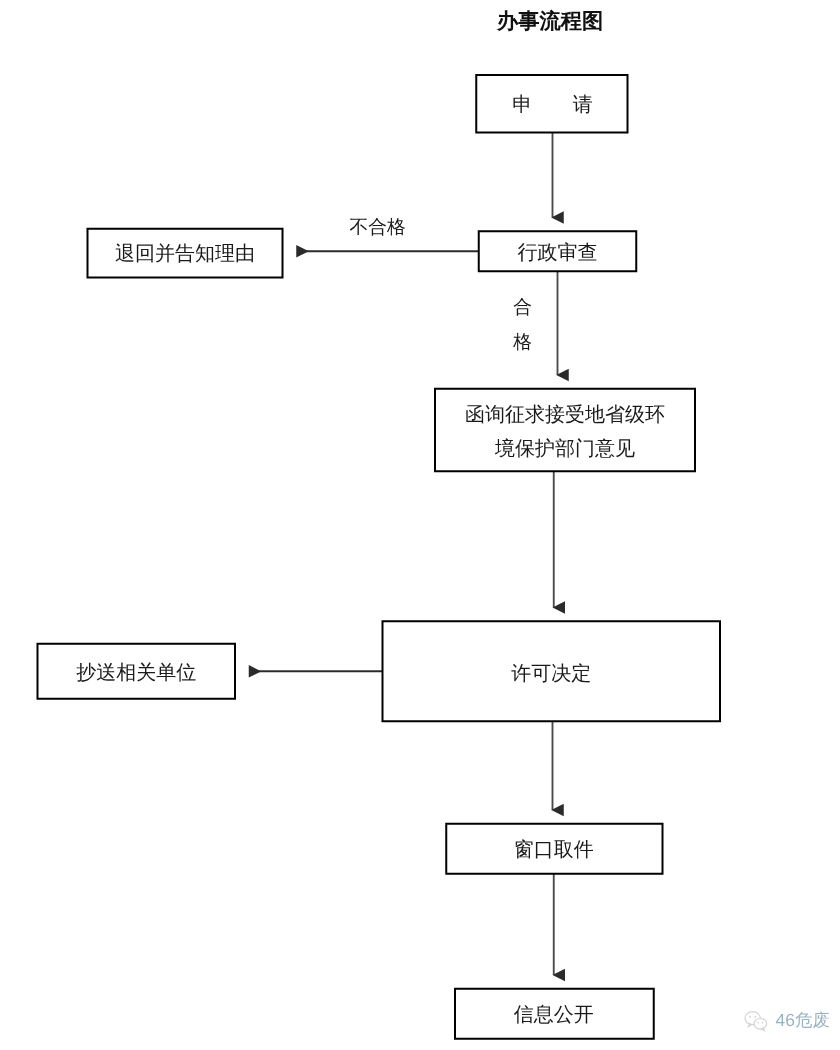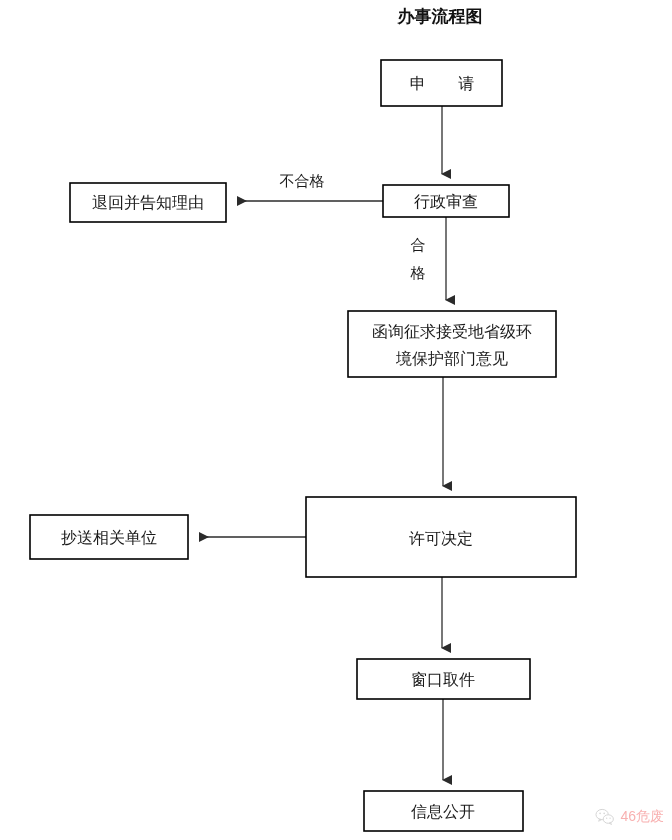--- a/index.html
+++ b/index.html
@@ -60,21 +60,21 @@
     right: 8px;
     bottom: 14px;
     display: flex;
     align-items: center;
     gap: 5px;
     opacity: 0.42;
   }
   .watermark-text {
     font-family: "Liberation Sans", "DejaVu Sans", sans-serif;
     font-size: 14px;
-    color: #ef4444;
+    color: #0c4a6e;
     white-space: nowrap;
     text-align: center;
   }
   .wechat-icon {
     width: 20px;
     height: 18px;
     display: block;
   }
 </style>
 </head>

